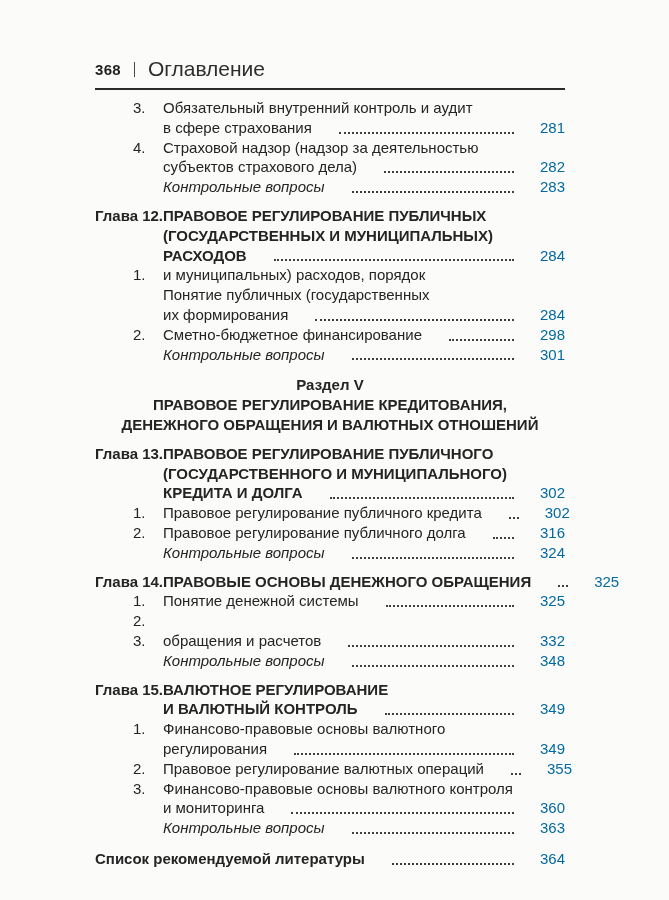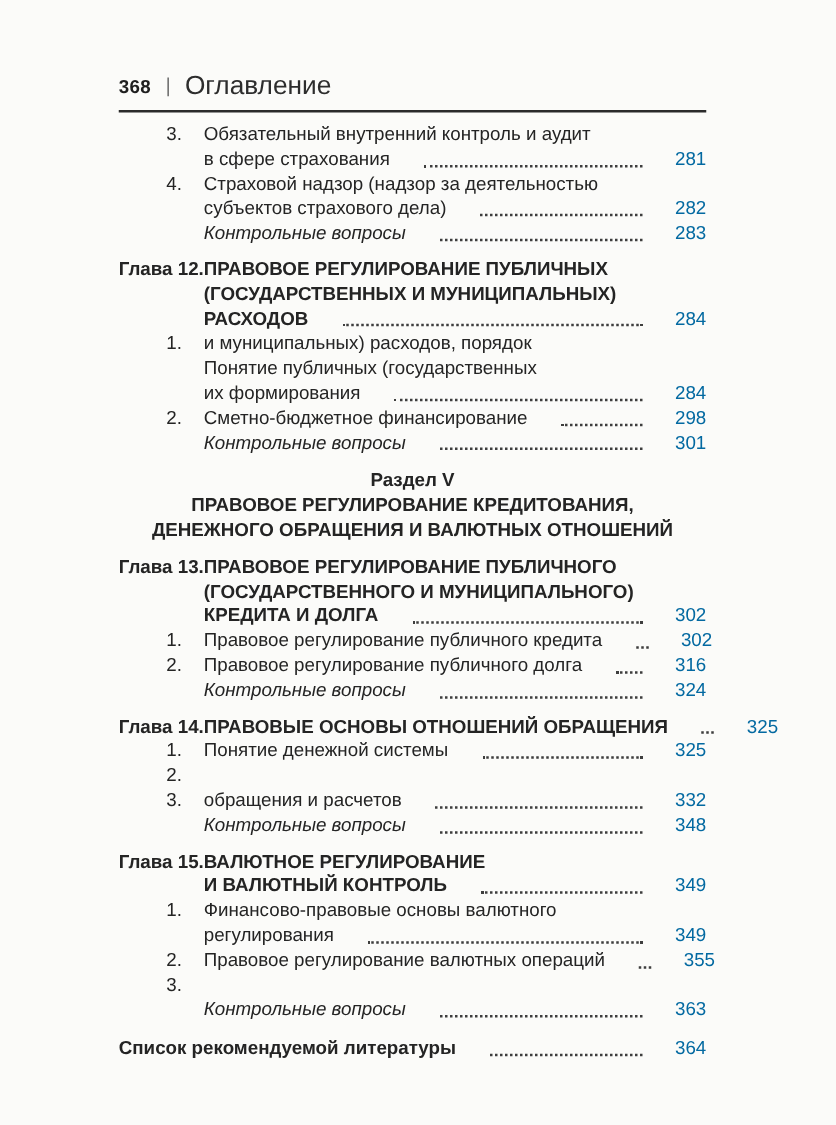--- a/index.html
+++ b/index.html
@@ -182,21 +182,21 @@
             <div class="txt">Контрольные вопросы</div>
             <div class="leader"></div>
             <div class="pg">324</div>
           </div>
         </div>
       </div>
       <div class="entry chapter">
         <div class="lbl">Глава 14.</div>
         <div class="bd">
           <div class="lastline">
-            <div class="txt">ПРАВОВЫЕ ОСНОВЫ ОТНОШЕНИЙ ОБРАЩЕНИЯ</div>
+            <div class="txt">ПРАВОВЫЕ ОСНОВЫ ДЕНЕЖНОГО ОБРАЩЕНИЯ</div>
             <div class="leader"></div>
             <div class="pg">325</div>
           </div>
         </div>
       </div>
       <div class="entry item">
         <div class="lbl">1.</div>
         <div class="bd">
           <div class="lastline">
             <div class="txt">Понятие денежной системы</div>
@@ -255,20 +255,28 @@
         <div class="bd">
           <div class="lastline">
             <div class="txt">Правовое регулирование валютных операций</div>
             <div class="leader"></div>
             <div class="pg">355</div>
           </div>
         </div>
       </div>
       <div class="entry item">
         <div class="lbl">3.</div>
+        <div class="bd">
+          <div class="tline">Финансово-правовые основы валютного контроля</div>
+          <div class="lastline">
+            <div class="txt">и мониторинга</div>
+            <div class="leader"></div>
+            <div class="pg">360</div>
+          </div>
+        </div>
       </div>
       <div class="entry control">
         <div class="lbl"></div>
         <div class="bd">
           <div class="lastline">
             <div class="txt">Контрольные вопросы</div>
             <div class="leader"></div>
             <div class="pg">363</div>
           </div>
         </div>

